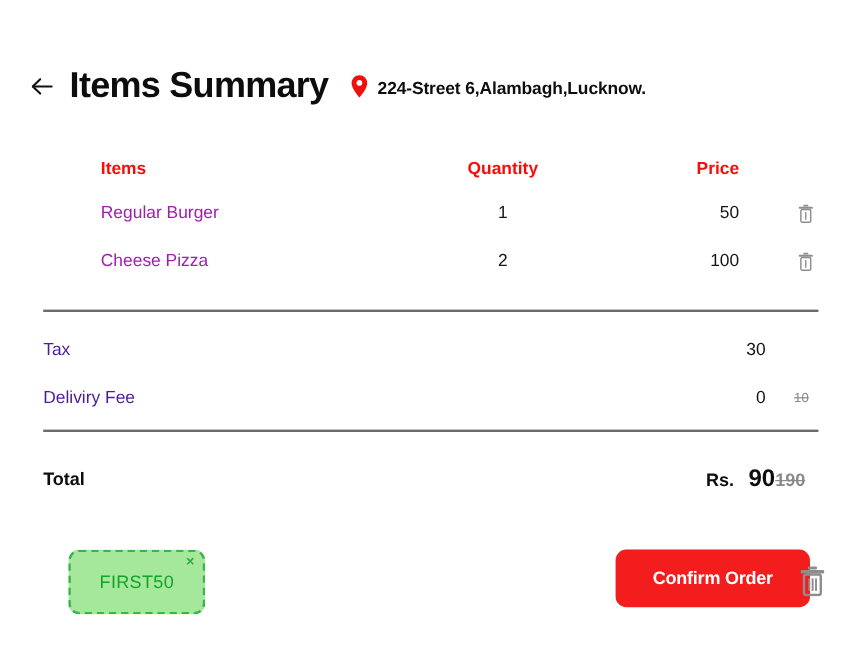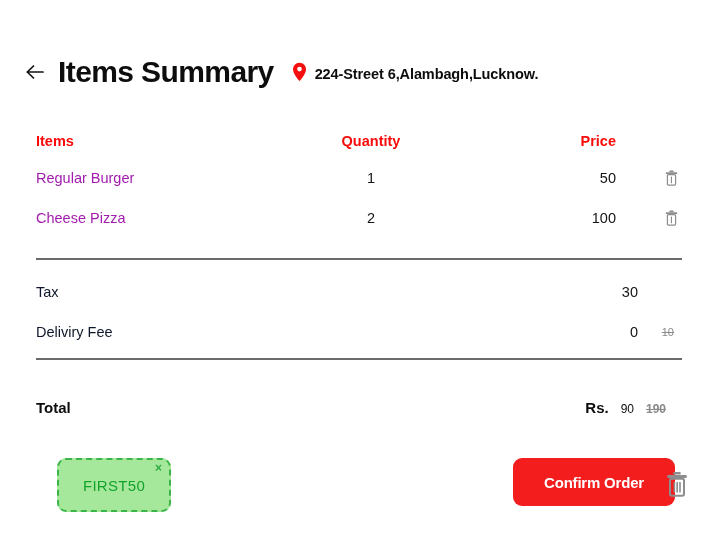--- a/index.html
+++ b/index.html
@@ -74,20 +74,21 @@
   .table {
     position: absolute;
     left: 36px;
     top: 124px;
     width: 646px;
   }
   .row {
     display: flex;
     align-items: center;
     height: 40px;
+    margin-left: 48px;
   }
   .col-item {
     width: 260px;
     font-size: 14.5px;
     font-weight: 500;
     color: #a21caf;
   }
   .col-qty {
     width: 150px;
     text-align: center;
@@ -142,21 +143,21 @@
   }
   .fee-row {
     display: flex;
     align-items: center;
     height: 40px;
   }
   .fee-label {
     width: 400px;
     font-size: 14.5px;
     font-weight: 500;
-    color: #0f172a;
+    color: #4c1d95;
   }
   .fee-value {
     flex: 1;
     text-align: right;
     padding-right: 44px;
     font-size: 14.5px;
     font-weight: 500;
     color: #141414;
     position: relative;
   }
@@ -171,48 +172,47 @@
     text-decoration: line-through;
   }
 
   
   .total-row {
     position: absolute;
     left: 36px;
     top: 382px;
     width: 646px;
     display: flex;
-    align-items: flex-end;
+    align-items: center;
     height: 34px;
   }
   .total-label {
     font-size: 15px;
     font-weight: 700;
     color: #0d0d0d;
   }
   .total-values {
     margin-left: auto;
     display: flex;
     align-items: baseline;
     padding-left: 44px;
   }
   .total-currency {
     font-size: 15px;
     font-weight: 700;
     color: #0d0d0d;
     margin-right: 12px;
   }
   .total-amount {
-    font-size: 12px;
-    font-weight: 400;
+    font-size: 20px;
+    font-weight: 700;
     color: #0d0d0d;
-    margin-right: 12px;
   }
   .total-old {
-    font-size: 12px;
+    font-size: 15px;
     font-weight: 600;
     color: #8a8a8a;
     text-decoration: line-through;
     width: 36px;
   }
 
   
   .bottom {
     position: absolute;
     left: 0;

